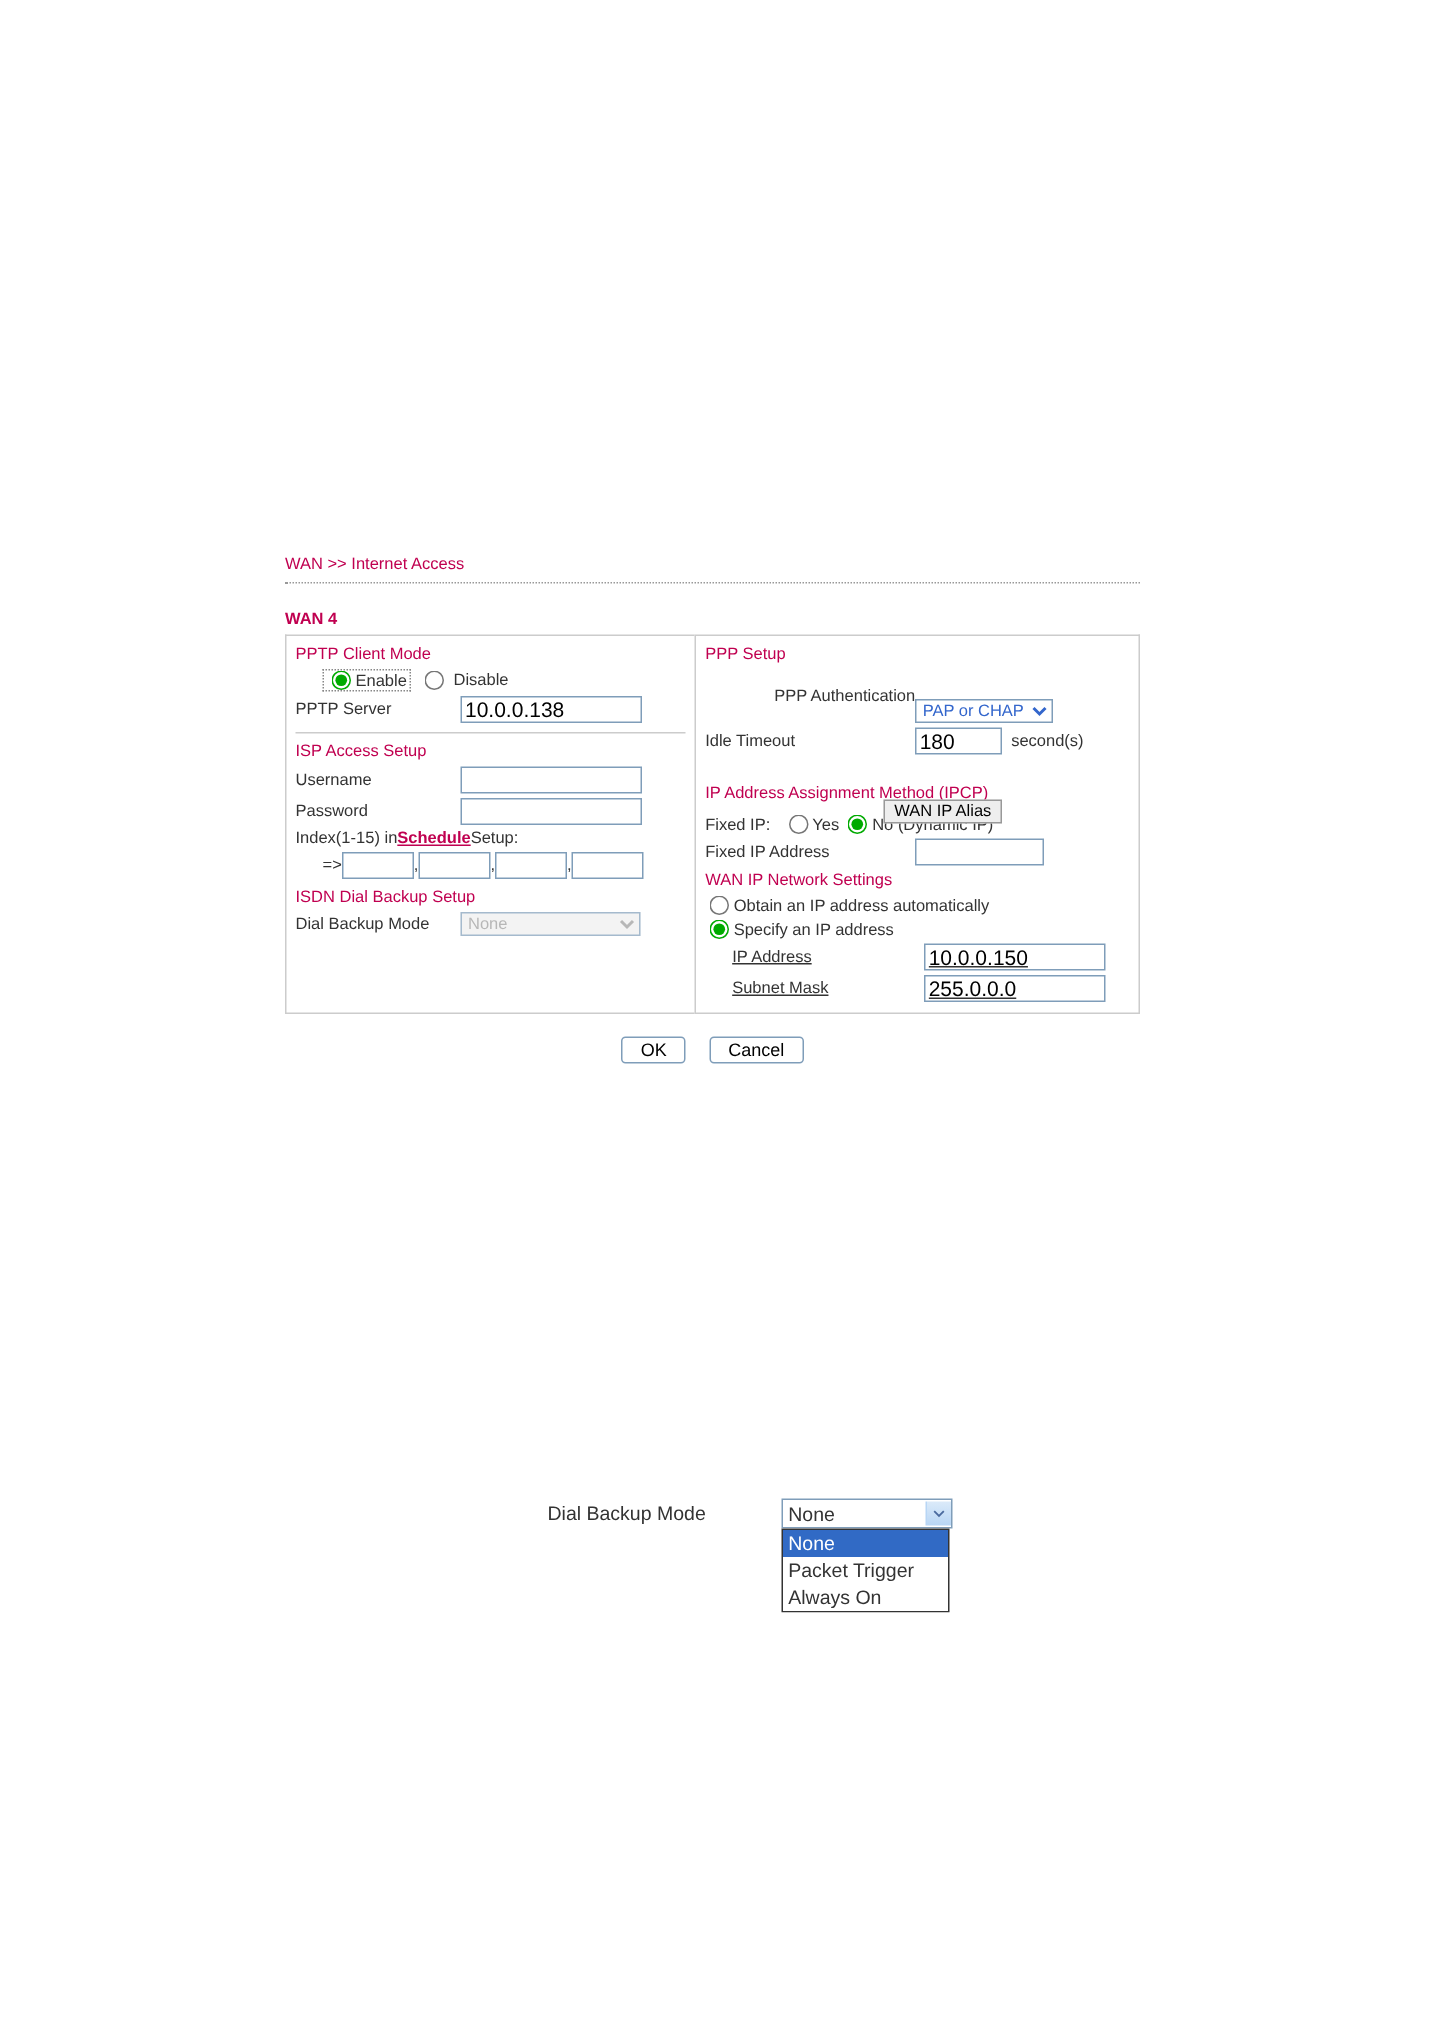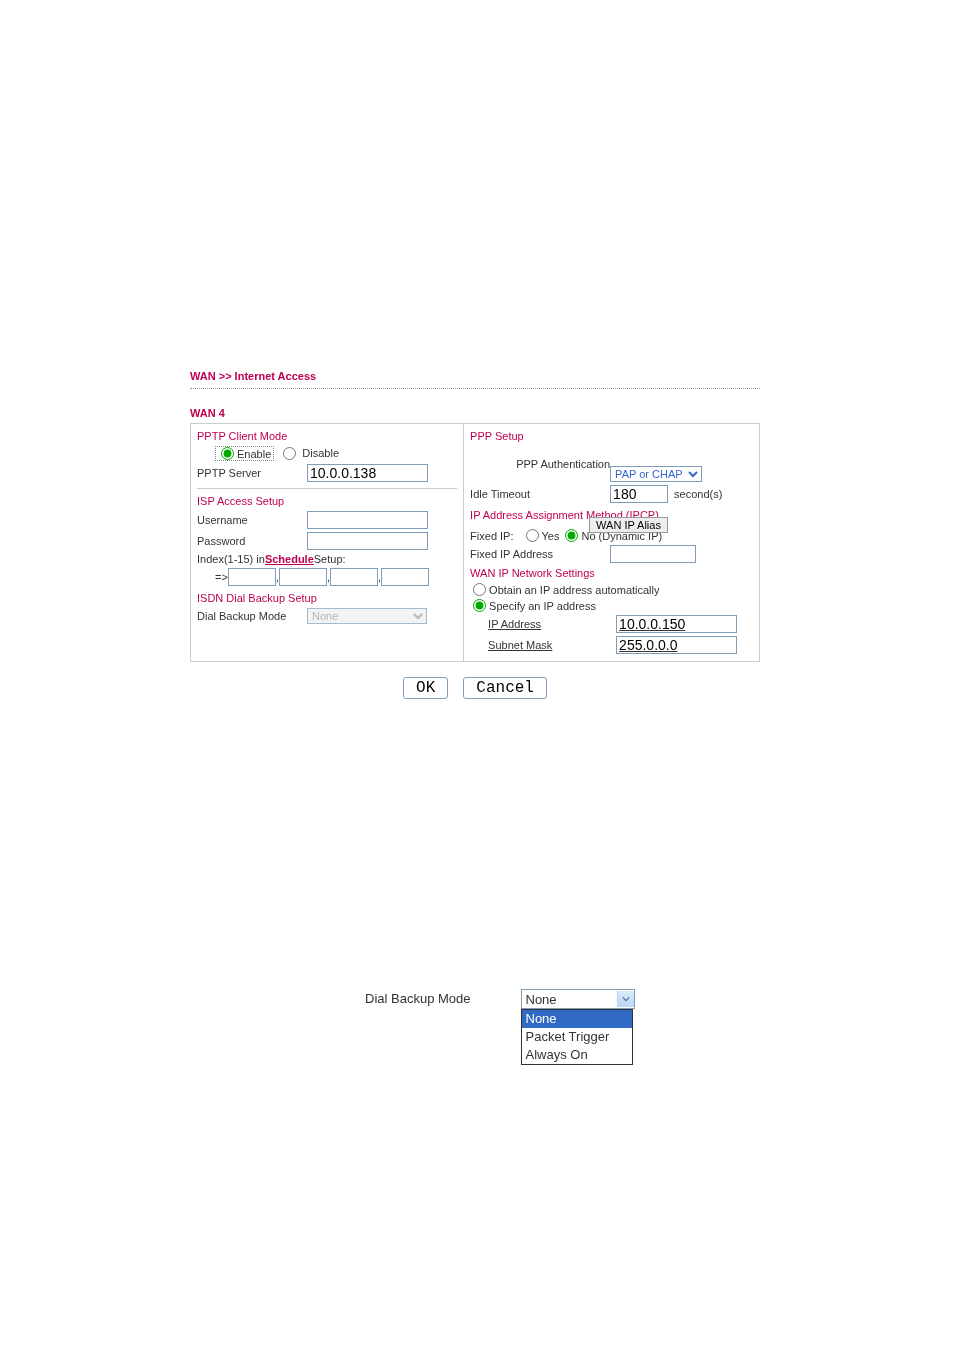--- a/index.html
+++ b/index.html
@@ -10,21 +10,21 @@
       color: #333;
       background: #fff;
     }
     .container {
       width: 570px;
       margin-left: 190px;
       margin-top: 370px;
     }
     .breadcrumb {
       color: #c00050;
-      font-weight: bold;
+      font-weight: normal;
       font-size: 11px;
       padding-bottom: 6px;
       border-bottom: 1px dotted #999;
       margin-bottom: 18px;
     }
     .wan-title {
       color: #c00050;
       font-weight: bold;
       font-size: 11px;
       margin-bottom: 4px;
@@ -94,22 +94,22 @@
       width: 115px;
     }
     .ip-input {
       width: 115px;
     }
     .btn-row {
       text-align: center;
       margin-top: 15px;
     }
     button.styled {
-      font-family: Liberation Mono, monospace;
-      font-size: 16px;
+      font-family: Liberation Sans, sans-serif;
+      font-size: 12px;
       border: 1px solid #7f9db9;
       background: #fff;
       padding: 1px 12px;
       border-radius: 3px;
       margin: 0 6px;
       cursor: pointer;
       text-align: right;
     }
     button.wan-alias {
       font-family: Verdana, Arial, sans-serif;
@@ -264,21 +264,21 @@
           <select style="width:92px;color:#36c;margin-top:20px;">
             <option>PAP or CHAP</option>
           </select>
         </div>
         <div class="row">
           <span style="display:inline-block;width:140px;">Idle Timeout</span>
           <input type="text" style="width: 52px;" value="180">
           <span style="margin-left:6px;">second(s)</span>
         </div>
 
-        <div class="row" style="align-items:flex-start;margin-top:4px;">
+        <div class="row" style="align-items:center;margin-top:18px;">
           <span class="section-title" style="display:inline-block;width:190px;line-height:1.2;">IP Address Assignment Method (IPCP)</span>
           <button class="wan-alias" style="position:relative;top:10px;left:-75px;">WAN IP Alias</button>
         </div>
         <div class="row">
           <span>Fixed IP:</span>
           <input type="radio" class="blue" style="margin-left: 12px;">
           <span>Yes</span>
           <input type="radio" class="green" checked="" style="margin-left: 6px;">
           <span>No (Dynamic IP)</span>
         </div>

